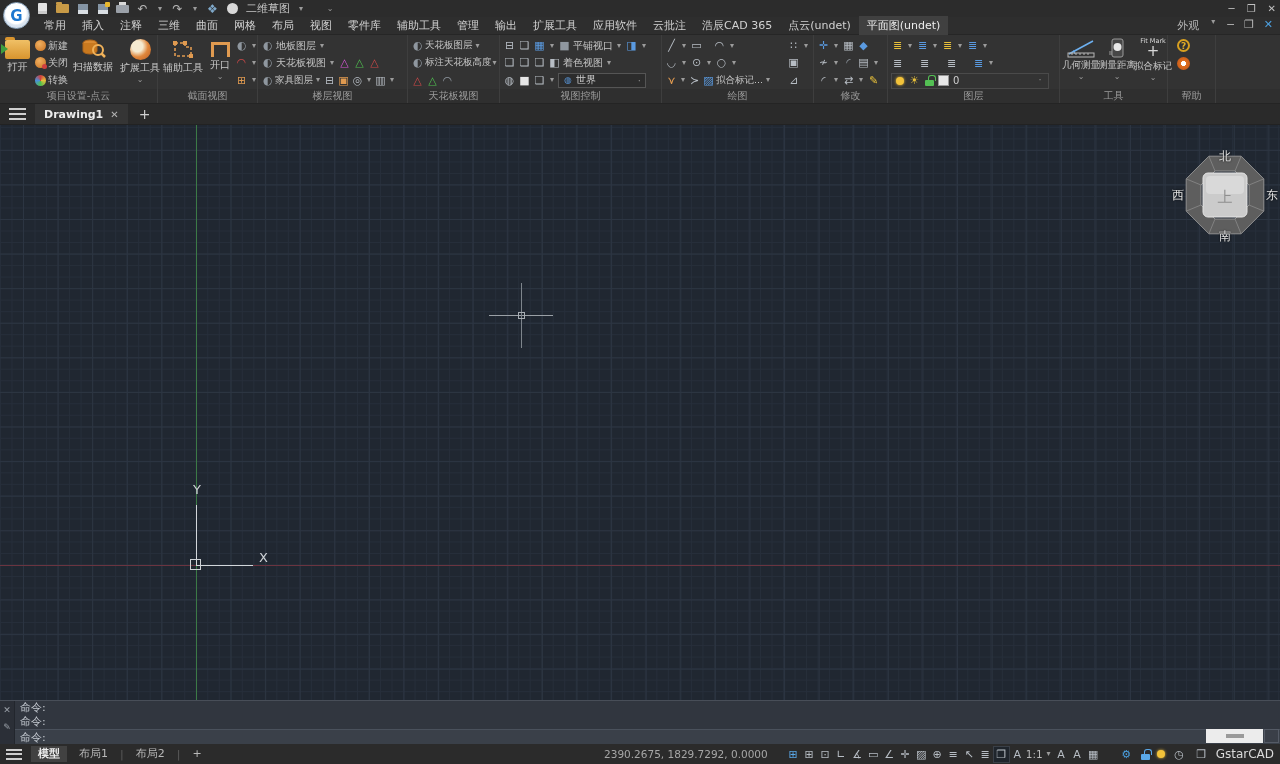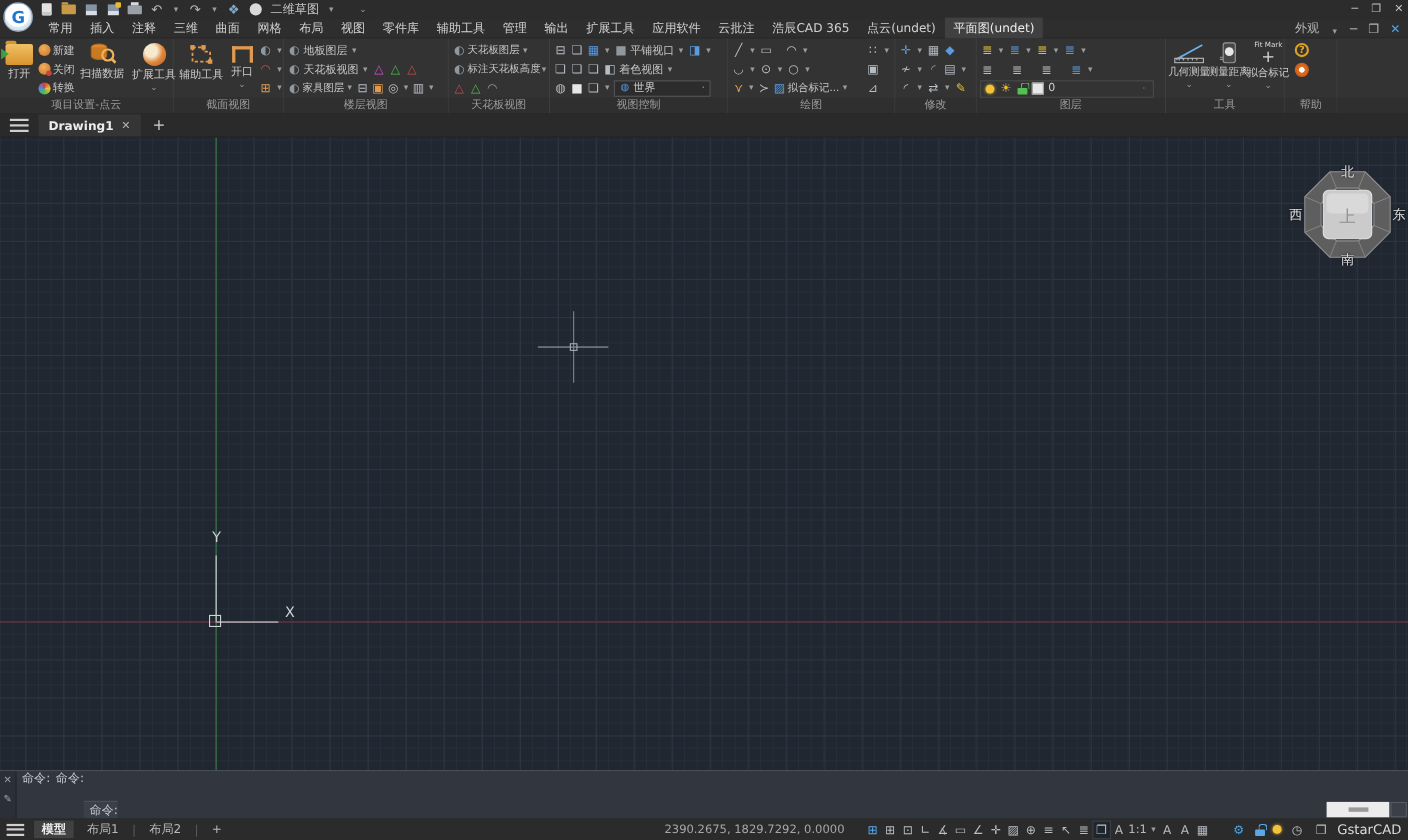--- a/index.html
+++ b/index.html
@@ -31,21 +31,21 @@
     text-align:center;font-size:11px;font-weight:bold;color:#f0f0f0;pointer-events:none}
   .winbtns{position:absolute;right:4px;top:0;height:17px;display:flex;align-items:center;gap:12px;
     font-size:10px;color:#c0c0c0}
 
   
   #menubar{position:absolute;top:17px;left:0;right:0;height:18px;background:#2e2e2e;
     display:flex;align-items:center;padding-left:36px;font-size:11px;color:#d2d2d2;
     border-bottom:1px solid #262626}
   .mtab{padding:2px 8px;white-space:nowrap}
   .mtab.active{background:#404040;color:#ececec}
-  .mb-right{margin-left:auto;display:flex;align-items:flex-end;gap:10px;padding-right:7px;color:#b5b5b5}
+  .mb-right{margin-left:auto;display:flex;align-items:flex-start;gap:10px;padding-right:7px;color:#b5b5b5}
   .mb-close{color:#4da0e0;font-weight:bold}
 
   
   #ribbon{position:absolute;top:35px;left:0;right:0;height:69px;background:#333333;display:flex;
     border-bottom:1px solid #242424}
   .rpanel{height:100%;display:flex;flex-direction:column;border-right:1px solid #3e3e3e}
   .rp-body{flex:1;display:flex;gap:3px;padding:2px 3px 0}
   .rp-label{height:14px;line-height:13px;text-align:center;font-size:10px;color:#9c9c9c;background:#2f2f2f}
   .bigbtn{display:flex;flex-direction:column;align-items:center;gap:1px;padding:1px 2px;
     font-size:10px;color:#cbcbcb;white-space:nowrap}
@@ -116,21 +116,21 @@
   .ch-box{position:absolute;left:518px;top:187px;width:7px;height:7px;border:1px solid #a8aeb4}
   #viewcube{position:absolute;left:1172px;top:17px;width:106px;height:106px}
   .vc-label{position:absolute;color:#e2e2e2;font-size:12px;line-height:1;text-shadow:0 0 2px #000}
   .vc-up{position:absolute;left:0;right:0;top:46px;text-align:center;color:#8f8f8f;font-size:15px}
 
   
   #cmdline{position:absolute;top:700px;left:0;right:0;height:44px;background:#31363f;
     border-top:1px solid #484e58;display:flex}
   .cmd-side{width:15px;background:#2b2f37;border-right:1px solid #22262d;display:flex;
     flex-direction:column;align-items:center;padding-top:4px;gap:7px;color:#9aa0a8;font-size:9px}
-  .cmd-main{flex:1;display:flex;flex-direction:row;position:relative;font-size:11px;color:#c5cad1}
+  .cmd-main{flex:1;display:flex;flex-direction:column;position:relative;font-size:11px;color:#c5cad1}
   .cmd-hist{height:14px;line-height:14px;padding-left:5px}
   .cmd-active{margin-top:auto;height:16px;line-height:15px;padding-left:5px;background:#3a4049;
     border-top:1px solid #4a515c}
   .cmd-scroll{position:absolute;right:17px;bottom:1px;width:57px;height:14px;background:#ececec;
     display:flex;align-items:center;justify-content:center}
   .cmd-scroll i{width:18px;height:4px;background:#9a9a9a}
   .cmd-scrollbtn{position:absolute;right:1px;bottom:1px;width:15px;height:14px;background:#3a3f48;
     border:1px solid #555b66}
 
   

